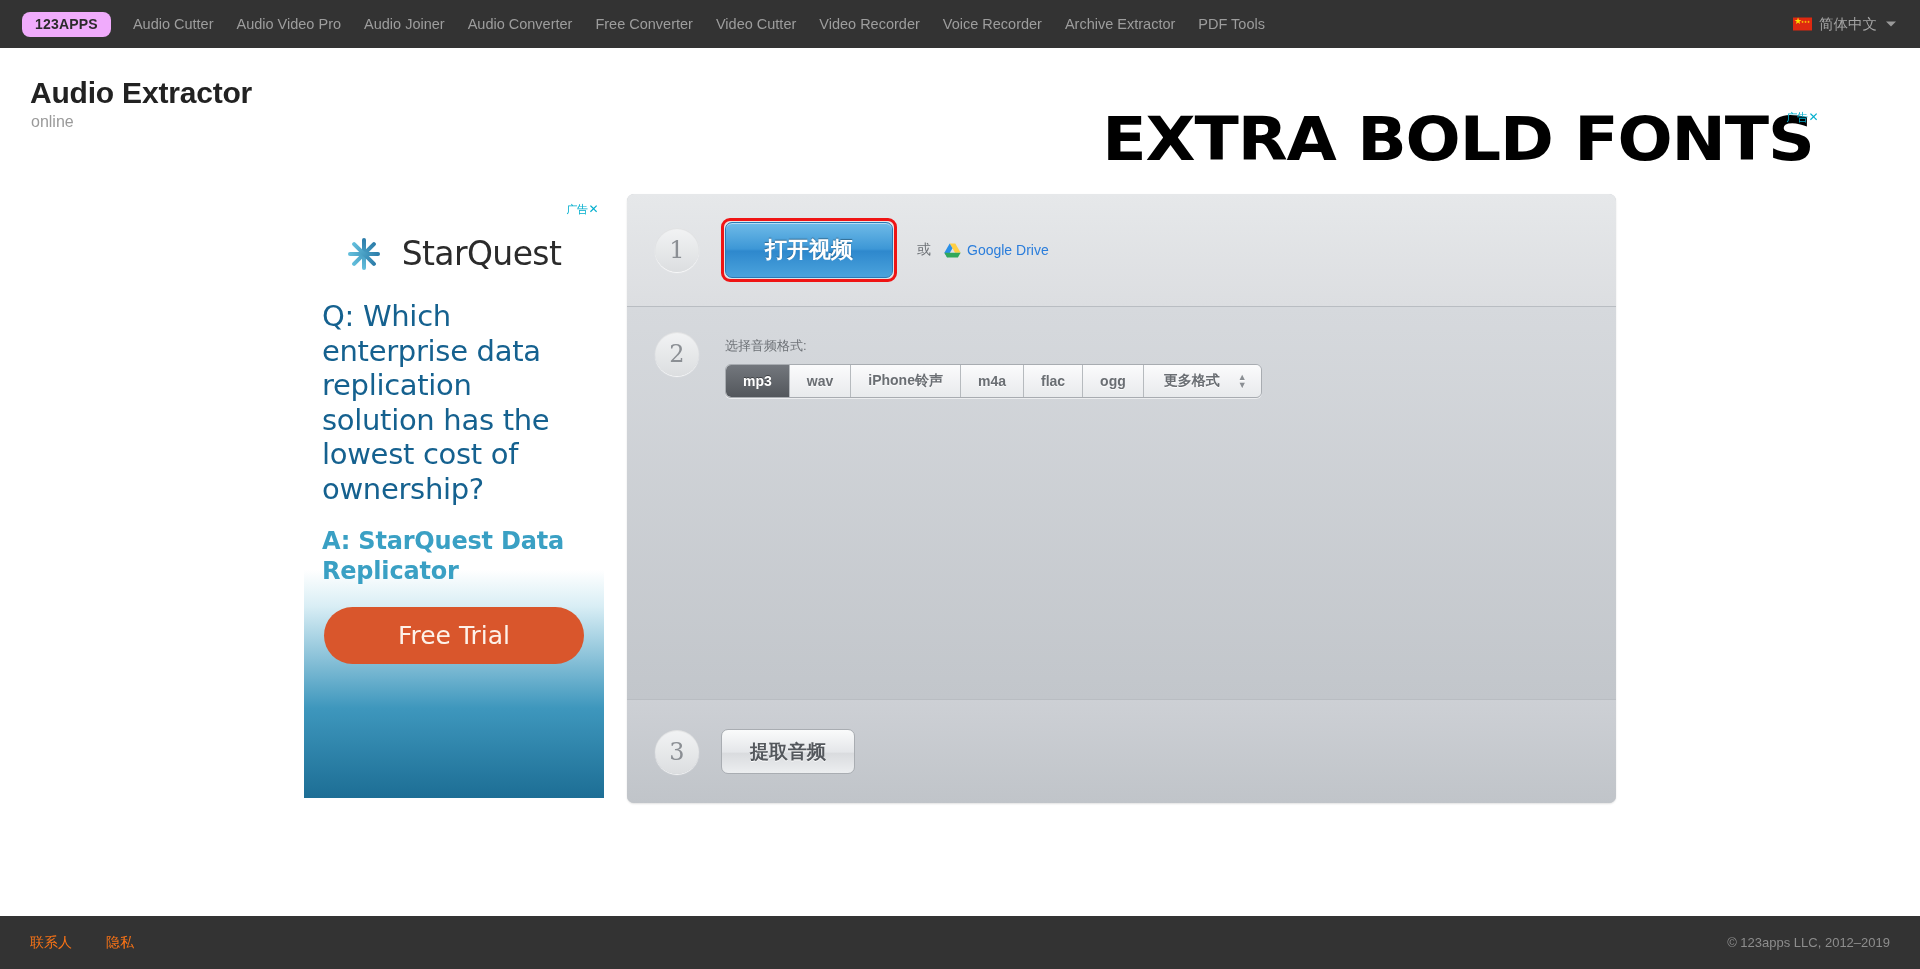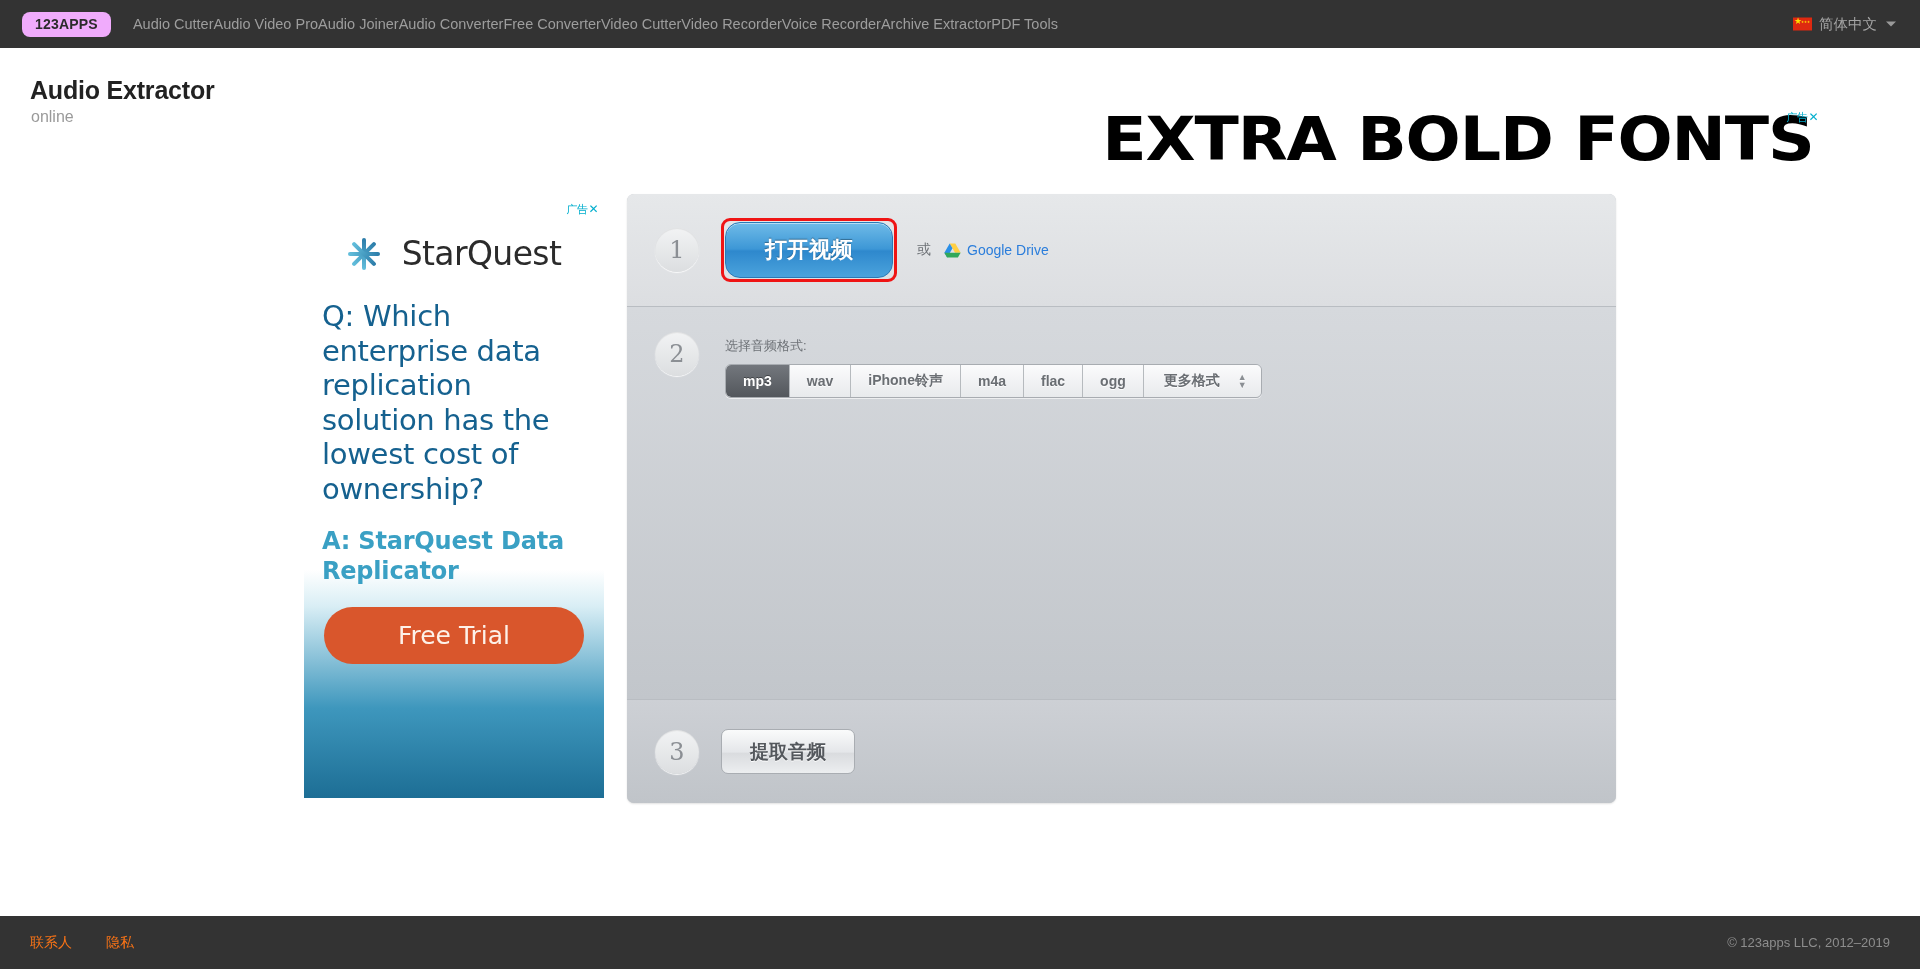--- a/index.html
+++ b/index.html
@@ -24,21 +24,21 @@
     color: #2b2b2b;
     font-weight: bold;
     font-size: 14px;
     letter-spacing: .2px;
     border-radius: 8px;
     padding: 4px 13px 5px;
     margin-right: 22px;
     cursor: pointer;
     white-space: nowrap;
   }
-  .navlinks { display: flex; align-items: flex-start; }
+  .navlinks { display: flex; align-items: flex-start; gap: 23px; }
   .navlinks a {
     color: #9d9d9d;
     font-size: 14.5px;
     text-decoration: none;
     white-space: nowrap;
     cursor: pointer;
   }
   .lang {
     position: absolute;
     right: 24px; top: 50%;
@@ -79,21 +79,21 @@
   }
 
   
   .header {
     position: relative;
     height: 113px;
     background: #fff;
     padding: 28px 0 0 30px;
   }
   .app-title {
-    font-size: 25px;
+    font-size: 30px;
     font-weight: bold;
     color: #222;
     letter-spacing: -0.2px;
   }
   .app-sub {
     font-size: 16px;
     color: #9a9a9a;
     margin-top: 3px;
     padding-left: 1px;
   }
@@ -270,21 +270,21 @@
     display: flex; align-items: center; justify-content: center;
     flex: 0 0 auto;
     margin-left: 28px;
     font-family: "DejaVu Serif", serif;
   }
   .step-2 .bullet { margin-top: 25px; }
   .step-1-body { display: flex; align-items: center; margin-left: 22px; }
 
   .open-btn {
     width: 168px; height: 56px;
-    border-radius: 15px;
+    border-radius: 7px;
     border: 1px solid #2a79b6;
     background: linear-gradient(180deg,#6fbbe8 0%,#3d97d6 48%,#2e88cd 52%,#4ba3dc 100%);
     color: #fff;
     font-size: 22px;
     font-weight: bold;
     display: flex; align-items: center; justify-content: center;
     text-shadow: 0 -1px 1px rgba(0,0,0,.35);
     cursor: pointer;
     box-shadow: inset 0 1px 0 rgba(255,255,255,.5);
   }

